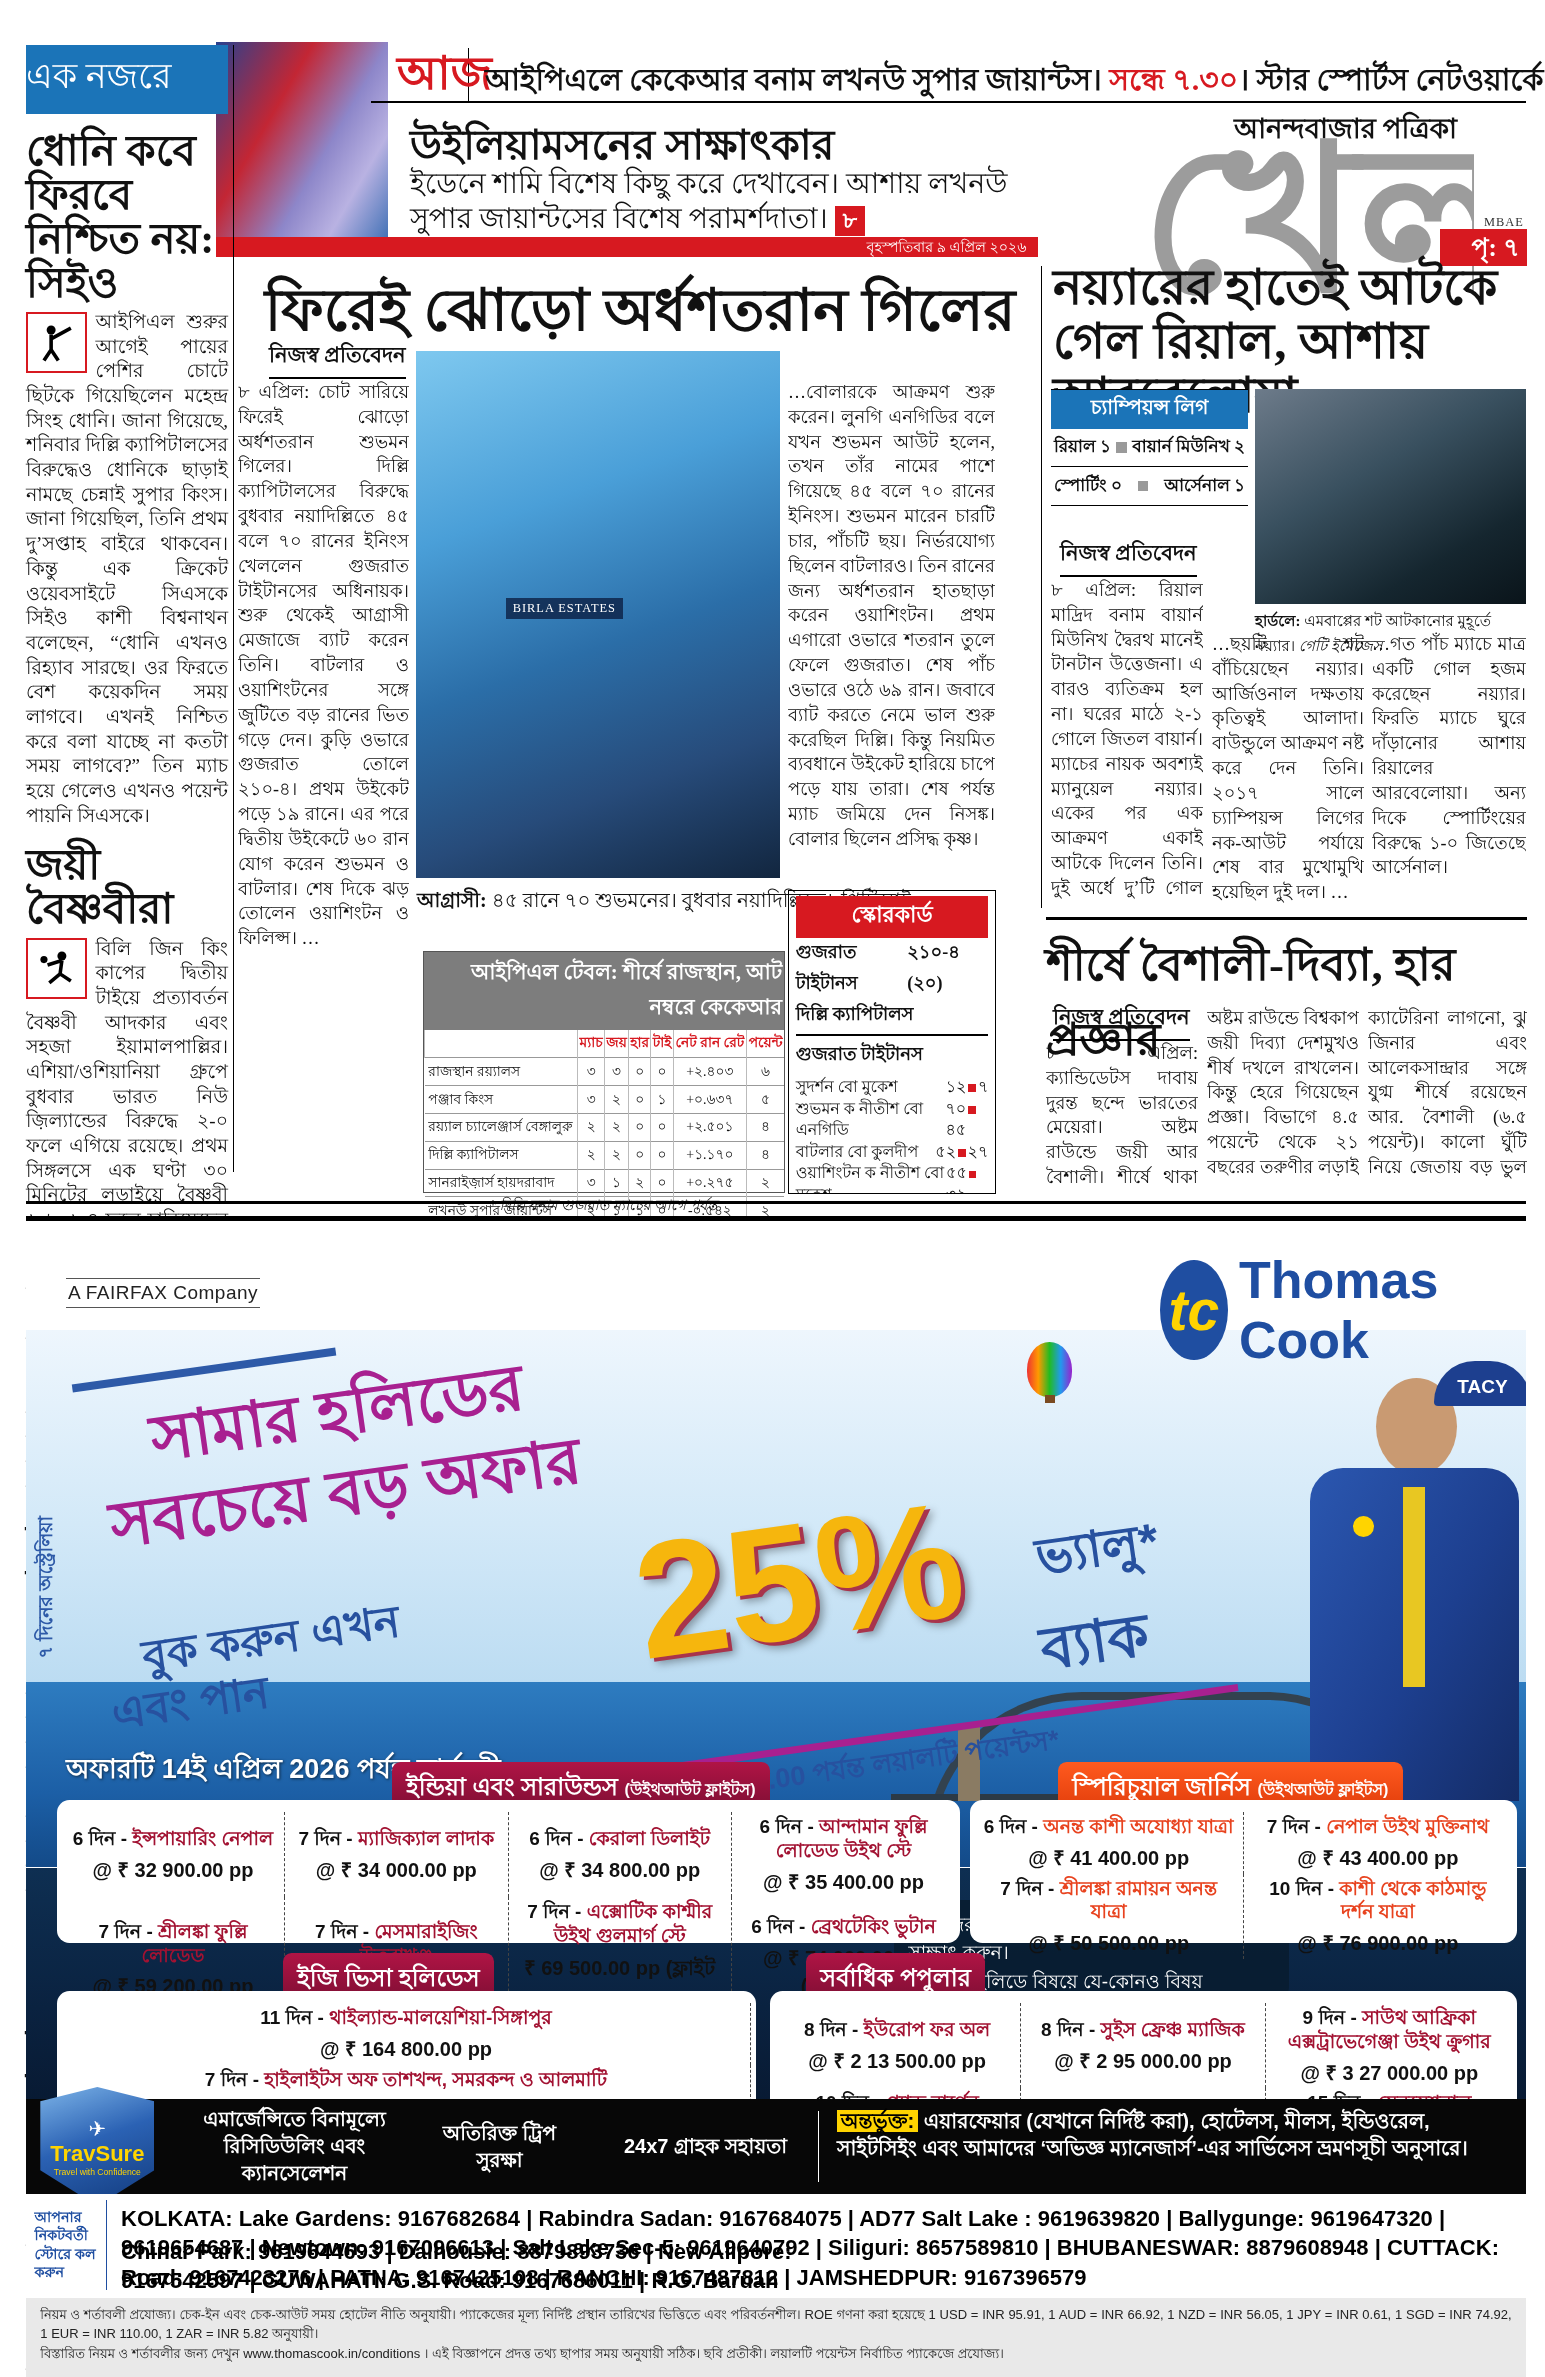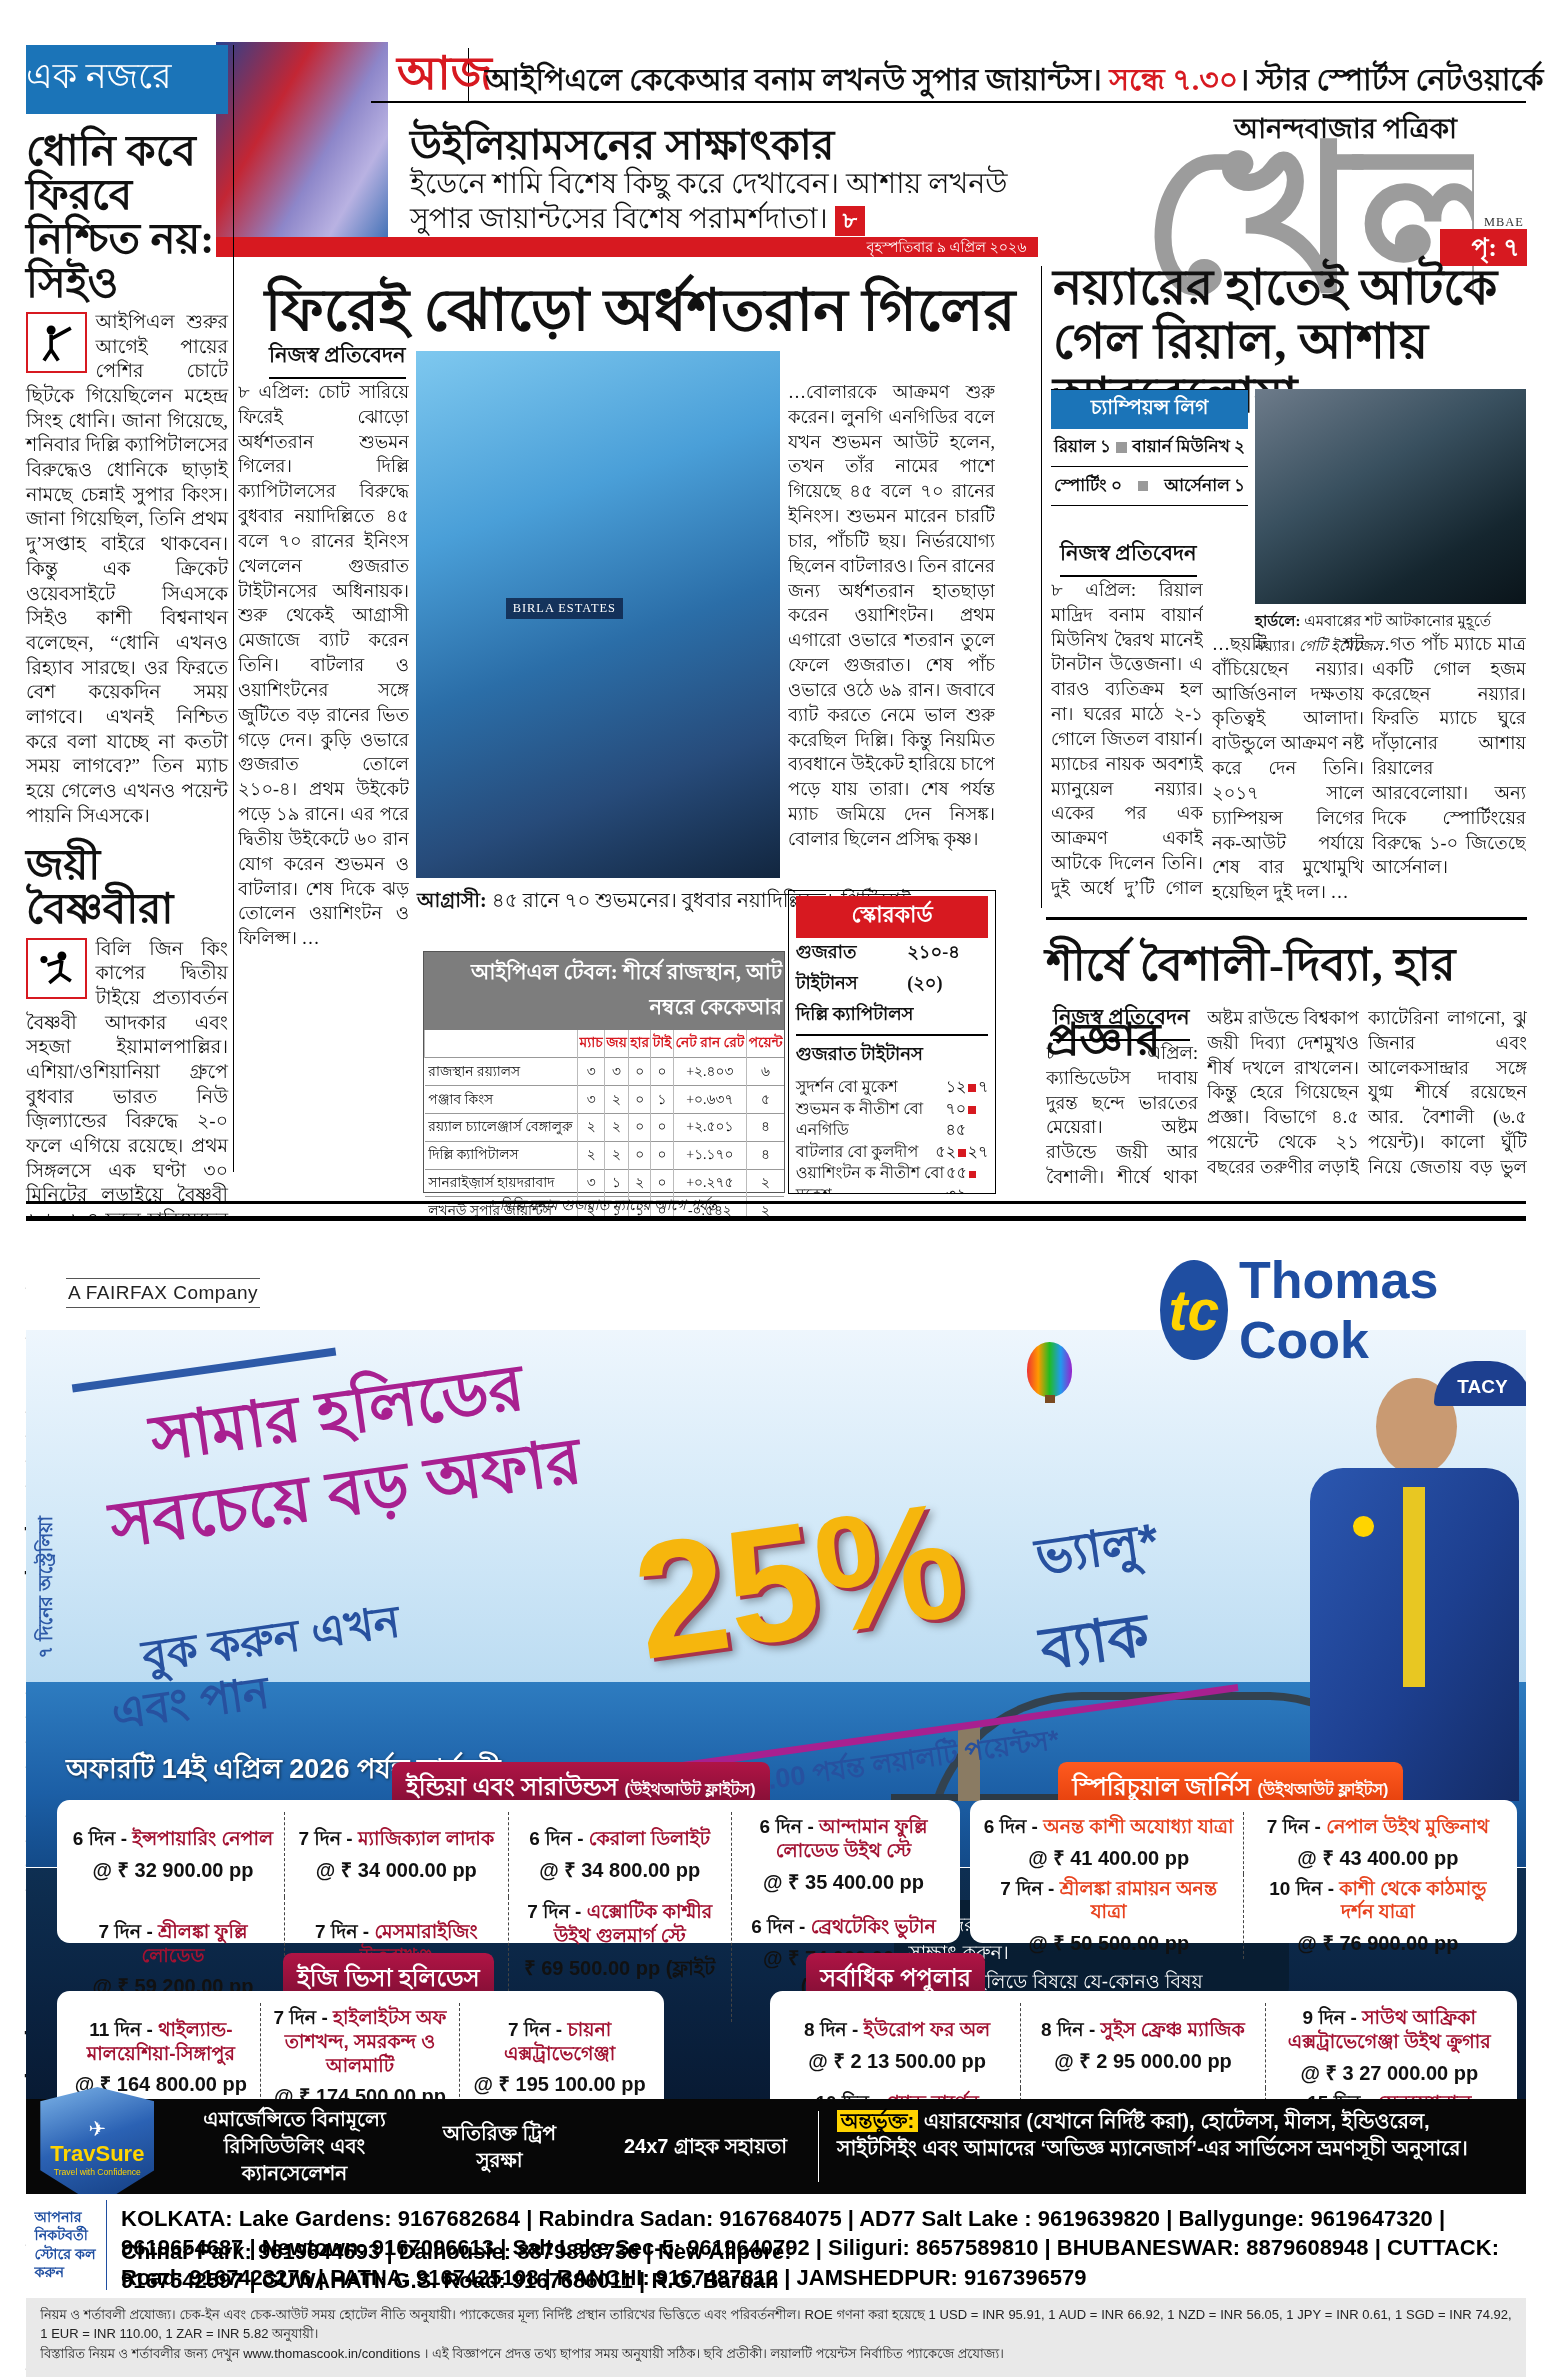--- a/index.html
+++ b/index.html
@@ -551,21 +551,21 @@
         <div class="pkg orange-name">
           <div class="l1">7 দিন - <span class="nm">শ্রীলঙ্কা রামায়ন অনন্ত যাত্রা</span></div>
           <div class="pr">@ ₹ 50 500.00 pp</div>
         </div>
         <div class="pkg last orange-name">
           <div class="l1">10 দিন - <span class="nm">কাশী থেকে কাঠমান্ডু দর্শন যাত্রা</span></div>
           <div class="pr">@ ₹ 76 900.00 pp</div>
         </div>
       </div>
       <div class="pill maroon" style="left: 257px; top: 732px;">ইজি ভিসা হলিডেস</div>
-      <div class="pkg-card" style="left: 31px; top: 770px; width: 607px; height: 147px; grid-template-columns: repeat(3, 1fr);">
+      <div class="pkg-card" style="left: 31px; top: 770px; width: 699px; height: 147px; grid-template-columns: repeat(1, 1fr);">
         <div class="pkg">
           <div class="l1">11 দিন - <span class="nm">থাইল্যান্ড-মালয়েশিয়া-সিঙ্গাপুর</span></div>
           <div class="pr">@ ₹ 164 800.00 pp</div>
         </div>
         <div class="pkg">
           <div class="l1">7 দিন - <span class="nm">হাইলাইটস অফ তাশখন্দ, সমরকন্দ ও আলমাটি</span></div>
           <div class="pr">@ ₹ 174 500.00 pp</div>
         </div>
         <div class="pkg last">
           <div class="l1">7 দিন - <span class="nm">চায়না এক্সট্রাভেগেঞ্জা</span></div>

